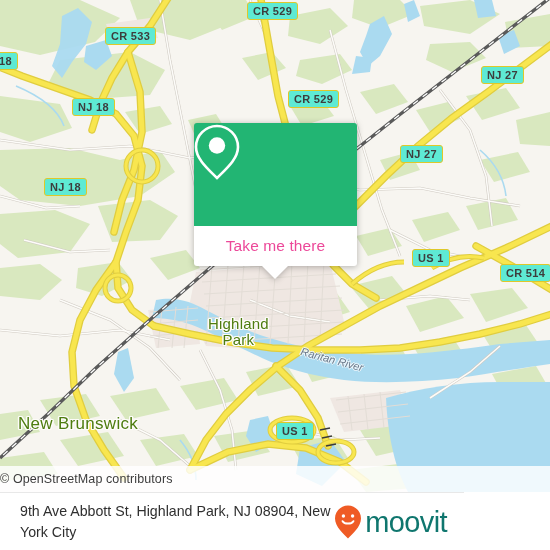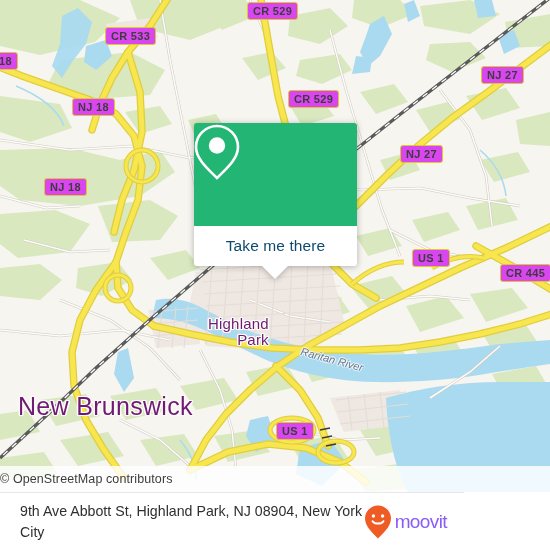--- a/index.html
+++ b/index.html
@@ -10,44 +10,44 @@
   }
   .frame{position:relative;width:550px;height:550px;overflow:hidden;background:#fff;}
 
   
   .map{position:absolute;left:0;top:0;width:550px;height:492px;overflow:hidden;background:#f7f5f0;}
   .map svg{position:absolute;left:0;top:0;}
 
   
   .placelabel{
     position:absolute;
-    color:#701a75;
+    color:#4d7c0f;
     font-weight:400;
-    text-align:right;
+    text-align:center;
     line-height:1.08;
     white-space:pre-line;
     text-shadow:
        1.4px 0 #fdfcf9, -1.4px 0 #fdfcf9, 0 1.4px #fdfcf9, 0 -1.4px #fdfcf9,
        1px 1px #fdfcf9, -1px 1px #fdfcf9, 1px -1px #fdfcf9, -1px -1px #fdfcf9;
     pointer-events:none;
   }
-  .pl-newbrunswick{left:18px;top:393px;font-size:25px;letter-spacing:.3px;}
+  .pl-newbrunswick{left:18px;top:415px;font-size:17px;letter-spacing:.3px;}
   .pl-highlandpark{left:208px;top:316px;font-size:15px;letter-spacing:.2px;}
   .riverlabel{
     position:absolute;left:301px;top:345px;
     font-size:11px;color:#6b7b8c;font-style:italic;
     transform:rotate(15deg);transform-origin:left center;
     text-shadow:1.2px 0 #eef6fb,-1.2px 0 #eef6fb,0 1.2px #eef6fb,0 -1.2px #eef6fb;
     pointer-events:none;
   }
 
   
   .shield{
     position:absolute;
-    background:#d946ef;
+    background:#5eead4;
     border:1.6px solid #dfc829;
     border-radius:3px;
     color:#3d3d3d;
     font-size:11px;
     font-weight:bold;
     letter-spacing:.3px;
     padding:1.5px 5px 2px 5px;
     white-space:nowrap;
     line-height:12px;
     box-sizing:border-box;
@@ -63,21 +63,21 @@
     border-radius:3px 3px 0 0;
     display:flex;align-items:center;justify-content:center;
   }
   .card-bottom{
     width:163px;height:40px;background:#ffffff;
     border-radius:0 0 3px 3px;
     display:flex;align-items:center;justify-content:center;
     position:relative;
   }
   .card-bottom-label{
-    font-size:15.5px;color:#0c4a6e;letter-spacing:.1px;
+    font-size:15.5px;color:#ec4899;letter-spacing:.1px;
   }
   .card-tail{
     position:absolute;left:68px;top:40px;
     width:0;height:0;
     border-left:13px solid transparent;
     border-right:13px solid transparent;
     border-top:13px solid #ffffff;
   }
 
   
@@ -98,21 +98,21 @@
     box-sizing:border-box;
   }
   .footer-addr{
     font-size:14.2px;color:#2f2f2f;line-height:1.42;
     padding-left:20px;max-width:380px;
   }
   .footer-logo{
     display:flex;align-items:center;padding-right:17px;gap:2px;
   }
   .logo-word{
-    font-size:19px;color:#8b5cf6;letter-spacing:-.6px;font-weight:400;
+    font-size:29px;color:#0f766e;letter-spacing:-.6px;font-weight:400;
     line-height:30px;
   }
 </style>
 </head>
 <body>
 
 <div class="frame">
 
   <div class="map">
 
@@ -378,21 +378,21 @@
 
     <div class="shield" style="left:-7px;top:52px;">18</div>
     <div class="shield" style="left:105px;top:27px;">CR 533</div>
     <div class="shield" style="left:247px;top:2px;">CR 529</div>
     <div class="shield" style="left:288px;top:90px;">CR 529</div>
     <div class="shield" style="left:72px;top:98px;">NJ 18</div>
     <div class="shield" style="left:44px;top:178px;">NJ 18</div>
     <div class="shield" style="left:481px;top:66px;">NJ 27</div>
     <div class="shield" style="left:400px;top:145px;">NJ 27</div>
     <div class="shield" style="left:412px;top:249px;">US 1</div>
-    <div class="shield" style="left:500px;top:264px;">CR 445</div>
+    <div class="shield" style="left:500px;top:264px;">CR 514</div>
     <div class="shield" style="left:276px;top:422px;">US 1</div>
 
     <div class="card">
       <div class="card-top">
         <svg width="46" height="58" viewBox="0 0 46 58">
           <path d="M23 3 C11.4 3 2 12.4 2 24 C2 36 14 46 23 55 C32 46 44 36 44 24 C44 12.4 34.6 3 23 3 Z" fill="none" stroke="#ffffff" stroke-width="2.6"></path>
           <circle cx="23" cy="22.5" r="8.2" fill="#ffffff"></circle>
         </svg>
       </div>
       <div class="card-bottom">

